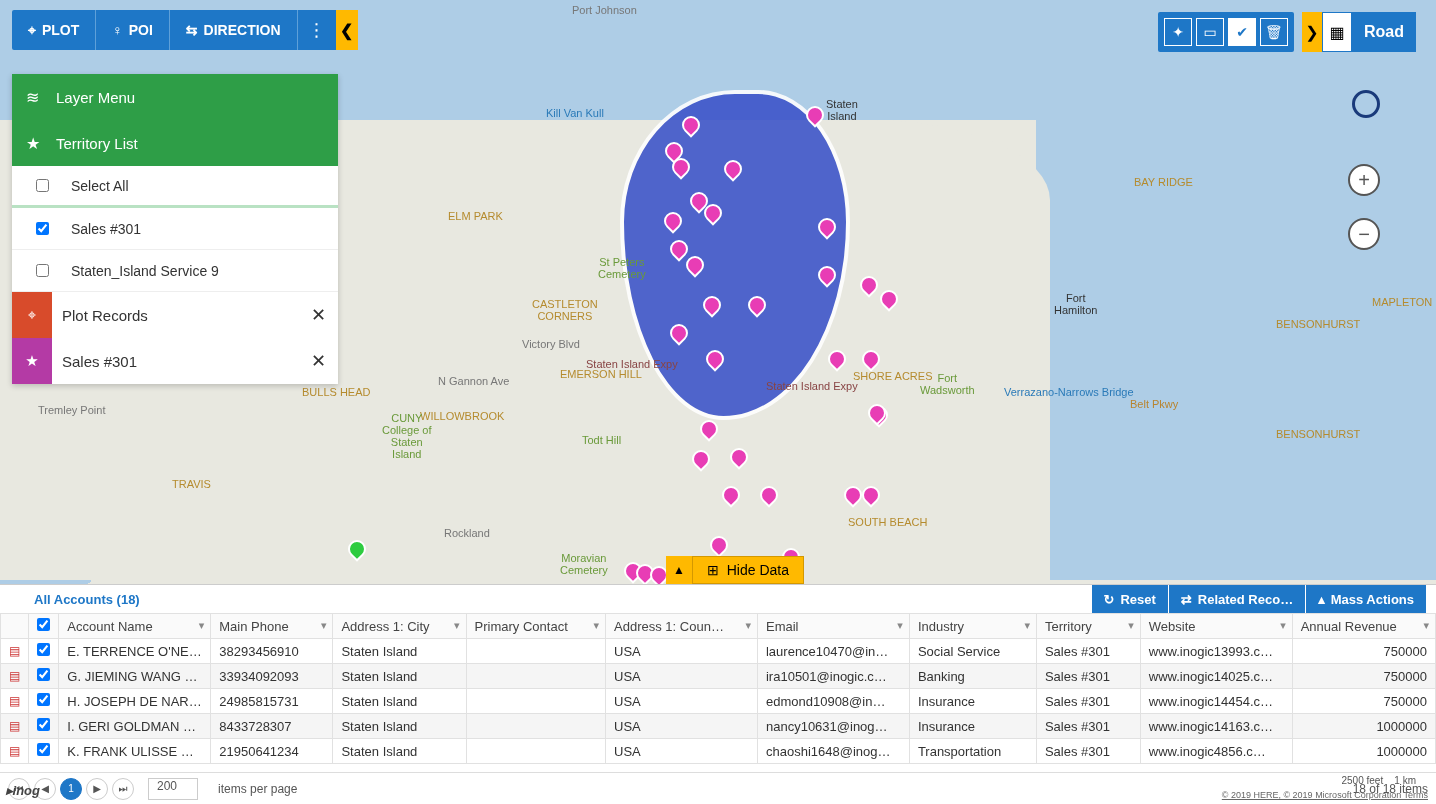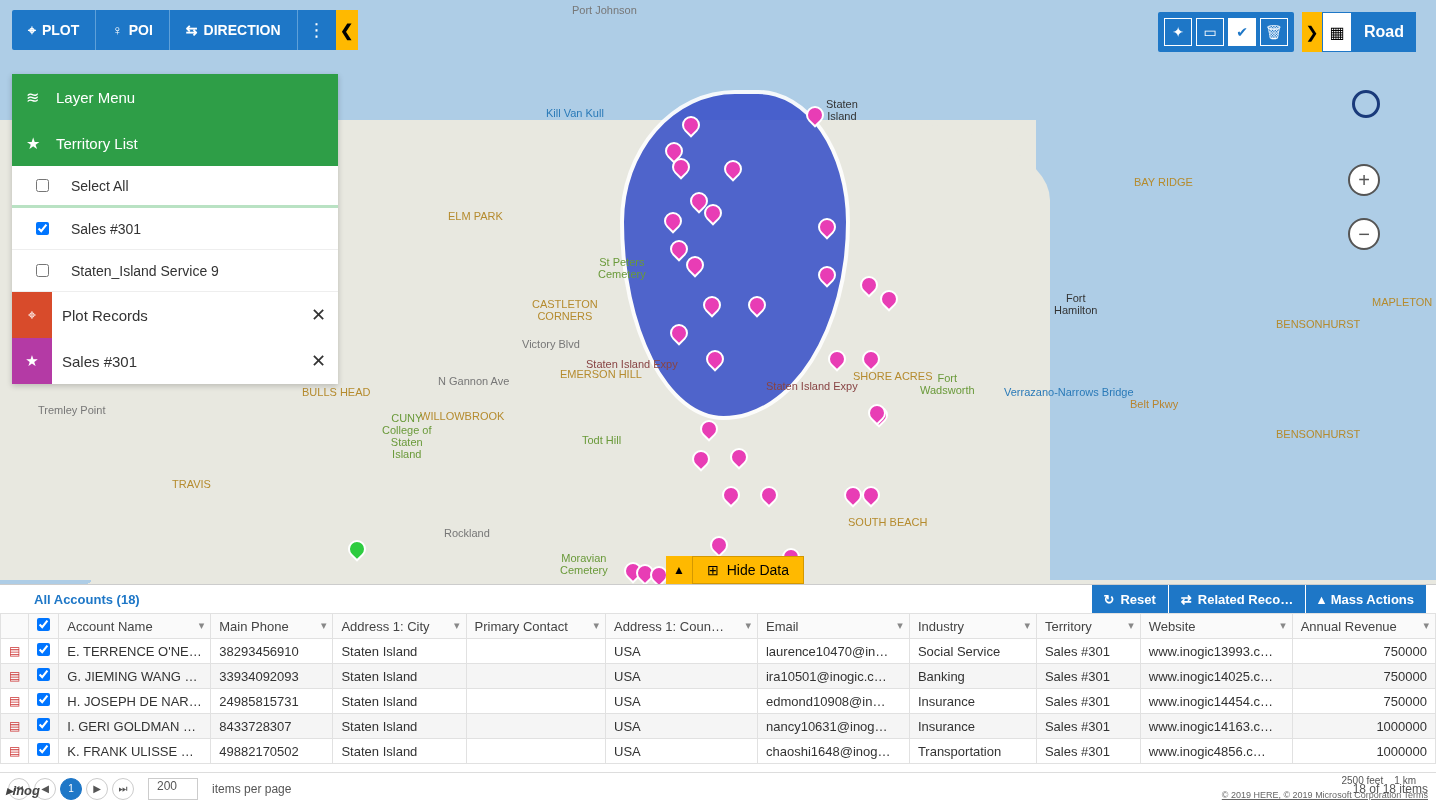--- a/index.html
+++ b/index.html
@@ -327,39 +327,39 @@
     <td>nancy10631@inog…</td>
             <td>Insurance</td>
             <td>Sales #301</td>
             <td>www.inogic14163.c…</td>
             <td style="text-align:right">1000000</td>
           </tr>
           <tr>
             <td class="rowico">▤</td>
     <td><input type="checkbox" class="cb" checked="" style=""></td>
     <td>K. FRANK ULISSE …</td>
-            <td>49882170502</td>
+            <td>21950641234</td>
             <td>Staten Island</td>
             <td></td>
             <td>USA</td>
     <td>chaoshi1648@inog…</td>
             <td>Transportation</td>
             <td>Sales #301</td>
             <td>www.inogic4856.c…</td>
             <td style="text-align:right">1000000</td>
           </tr>
         </tbody>
     </table>
   </div>
   <div class="pager">
     <div class="pgbtn">⏮</div>
     <div class="pgbtn">◀</div>
     <div class="pgbtn active">1</div>
     <div class="pgbtn">▶</div>
     <div class="pgbtn">⏭</div>
     <div class="pgsel">200</div>
-    <span style="margin-left:10px">items per page</span>
+    <span style="margin-left:16px">items per page</span>
     <span class="r">18 of 18 items</span>
   </div>
   <div class="binglogo">▸inog</div>
   <div class="scale"><span>2500 feet</span>&nbsp;&nbsp;&nbsp;&nbsp;<span>1 km</span></div>
   <div class="copyright">© 2019 HERE, © 2019 Microsoft Corporation  Terms</div>
 </div>
 
 </body></html>

